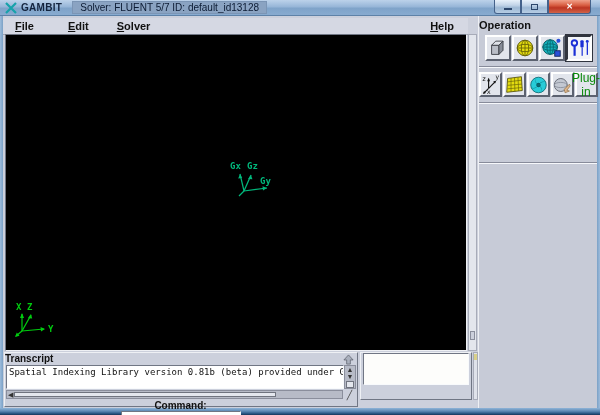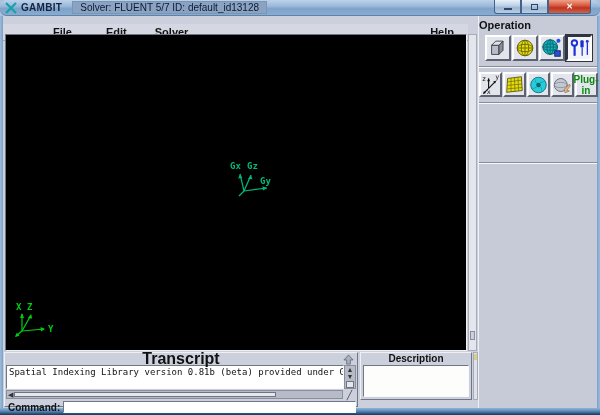--- a/index.html
+++ b/index.html
@@ -3,21 +3,21 @@
 <meta charset="utf-8">
 <style>
   * { margin:0; padding:0; box-sizing:border-box; }
   html,body { width:600px; height:415px; overflow:hidden; }
   body { font-family:"Liberation Sans", sans-serif; background:#a9c2dd; }
   #app { position:relative; width:600px; height:415px; }
 
   
   .titlebar { position:absolute; left:0; top:0; width:600px; height:16px;
     background:linear-gradient(180deg,#bcd2ea 0%,#97b6d8 45%,#7fa3c9 55%,#88abd0 100%);
-    border-bottom:1px solid #5e82a8; display:flex; align-items:center;border-radius:7px; }
+    border-bottom:1px solid #5e82a8; display:flex; align-items:center; }
   .frame-left { position:absolute; left:0; top:16px; width:3px; height:392px;
     background:linear-gradient(90deg,#9dbcdc,#7ba1c6); }
   .frame-right { position:absolute; left:597px; top:16px; width:3px; height:392px;
     background:linear-gradient(90deg,#7ba1c6,#9dbcdc); }
   .frame-bottom { position:absolute; left:0; top:408px; width:600px; height:7px;
     background:linear-gradient(180deg,#8fb4d8 0%,#5d89b4 45%,#2e5c8a 75%,#16355a 100%); }
 
   .app-logo { width:12px; height:12px; margin:0 4px 0 5px; }
   .title-text { font-size:10px; font-weight:bold; color:#14243e; margin-right:10px; letter-spacing:.3px; }
   .solver-box { font-size:10px; color:#0c1b33; background:#8aa3c2; border:1px solid #7b95b5;
@@ -31,22 +31,22 @@
   .win-btn.first { border-bottom-left-radius:3px; }
   .win-btn.close { width:43px; border-bottom-right-radius:3px; color:#fff;
     background:linear-gradient(180deg,#f0a089 0%,#d95f43 40%,#bc3421 60%,#d06348 100%); }
   .minim-glyph { display:block; width:8px; height:2px; background:#2c466b; margin-top:5px; }
   .maxim-glyph { display:block; width:7px; height:6px; border:1.5px solid #2c466b; }
 
   
   .client { position:absolute; left:3px; top:16px; width:594px; height:392px; background:#ccd0dc; }
 
   
-  .menubar { position:absolute; left:0; top:8px; width:465px; height:17px; background:#d5d8e3;
-    border-bottom:1px solid #9fa3b2; display:flex; align-items:center;padding-left:38px; }
+  .menubar { position:absolute; left:0; top:2px; width:465px; height:17px; background:#d5d8e3;
+    border-bottom:1px solid #9fa3b2; display:flex; align-items:center; }
   .menu-item { font-size:11px; font-weight:bold; color:#111; padding:1px 6px; cursor:default; }
   .menu-item u { text-decoration:underline; }
   #menu-file { margin-left:6px; }
   #menu-edit { margin-left:22px; }
   #menu-solver { margin-left:16px;text-align:center; }
   .menu-help { position:absolute; right:8px; top:1px; font-size:11px; font-weight:bold; color:#111; padding:1px 6px; }
 
   
   .viewport { position:absolute; left:2px; top:18px; width:462px; height:317px; background:#000;
     border:1px solid; border-color:#707684 #eef0f4 #eef0f4 #707684; }
@@ -65,43 +65,43 @@
   .btn-row { display:flex; justify-content:center; gap:1px; margin-top:4px; }
   .btn3d { width:26px; height:26px; background:#e2e5ec; border:2px solid;
     border-color:#ffffff #5c6270 #5c6270 #ffffff; display:flex; align-items:center; justify-content:center;
     padding:0; cursor:pointer; }
   .btn3d.small { width:23px; height:25px; }
   .btn3d.selected { border-color:#30343e #ffffff #ffffff #30343e; background:#f2f4f8;
     outline:1px solid #30343e; }
   .groove { height:2px; border-top:1px solid #878b9a; border-bottom:1px solid #f6f8fb; margin-top:5px; }
   .groove2 { height:2px; border-top:1px solid #878b9a; border-bottom:1px solid #f6f8fb; }
   .spacer-a { height:58px; }
-  .plugin-label { font-size:10px; font-weight:bold; color:#0a8a0a; font-family:"Liberation Sans",sans-serif; }
+  .plugin-label { font-size:12px; font-weight:normal; color:#0a8a0a; font-family:"Liberation Sans",sans-serif; }
 
   
   .transcript { position:absolute; left:1px; top:336px; width:354px; height:55px; background:#ccd0dc;
     border:1px solid; border-color:#eef0f4 #707684 #707684 #eef0f4; }
   .tr-header { position:relative; height:12px; }
-  .tr-title { text-align:center; font-size:16px; font-weight:bold; color:#111; line-height:12px; }
+  .tr-title { text-align:left; font-size:10px; font-weight:bold; color:#111; line-height:12px; }
   .tr-raise { position:absolute; right:2px; top:0; width:13px; height:12px; background:#ccd0dc;
     display:flex; align-items:center; justify-content:center; cursor:pointer; }
   .tr-body { display:flex; height:24px; margin:0 1px; }
   .tr-text { flex:1; background:#fff; border:1px solid; border-color:#707684 #f8fafc #f8fafc #707684;
     font-family:"DejaVu Sans Mono", monospace; font-size:9px; color:#111; line-height:11px;
     padding:1px 2px; white-space:nowrap; overflow:hidden; }
   .tr-vscroll { width:12px; background:#b7bbc7; border:1px solid #8a8e9c; display:flex; flex-direction:column;
     align-items:center; }
   .tr-varrow { font-size:7px; color:#333; line-height:7px; cursor:pointer; }
   .tr-vthumb { width:8px; height:7px; background:#e4e7ee; border:1px solid #70747f; margin-top:1px; }
   .tr-hrow { display:flex; align-items:center; height:9px; margin:1px 1px 0 1px; }
   .tr-hscroll { flex:1; height:9px; background:#b7bbc7; border:1px solid #8a8e9c; display:flex; align-items:center; }
   .tr-harrow { font-size:7px; color:#333; line-height:7px; padding:0 1px; cursor:pointer; }
   .tr-hthumb { width:78%; height:5px; background:#e4e7ee; border:1px solid #70747f; }
   .tr-resize { width:13px; text-align:center; font-size:9px; color:#444; cursor:pointer; }
-  .cmd-row { display:flex; align-items:center; height:14px; margin:1px 1px 0 1px; }
+  .cmd-row { display:flex; align-items:center; height:14px; margin:1px 1px 0 1px;flex-direction:column; }
   .cmd-label { font-size:10px; font-weight:bold; color:#111; padding:0 3px 0 2px; white-space:nowrap; }
   .cmd-input { flex:1; height:12px; background:#fff; border:1px solid; border-color:#707684 #f8fafc #f8fafc #707684;
     font-family:"DejaVu Sans Mono",monospace; font-size:9px; outline:none; padding:0 2px; }
 
   
   .description { position:absolute; left:357px; top:336px; width:112px; height:48px; background:#ccd0dc;
     border:1px solid; border-color:#eef0f4 #707684 #707684 #eef0f4; }
   .desc-title { text-align:center; font-size:10px; font-weight:bold; color:#111; line-height:12px; height:12px; }
   .desc-body { margin:0 2px; height:32px; background:#fdfdfb; border:1px solid;
     border-color:#707684 #f8fafc #f8fafc #707684; }
@@ -315,21 +315,20 @@
         </div>
         <div class="tr-resize">╱</div>
       </div>
       <div class="cmd-row">
         <span class="cmd-label">Command:</span>
         <input class="cmd-input" type="text" value="" style="">
       </div>
     </div>
 
     <div class="description">
-      <div class="desc-title">Description</div>
       <div class="desc-body"></div>
     </div>
     <div class="desc-sash">
       <div class="desc-sash-dot"></div>
     </div>
 
   </div>
 </div>
 
 </body></html>

